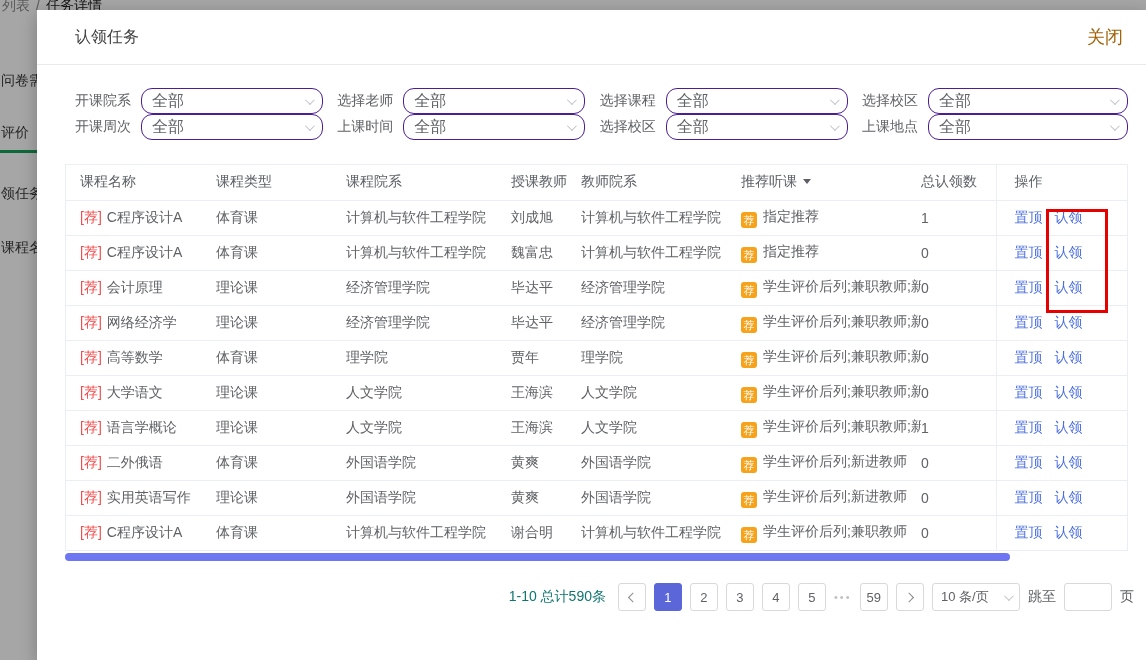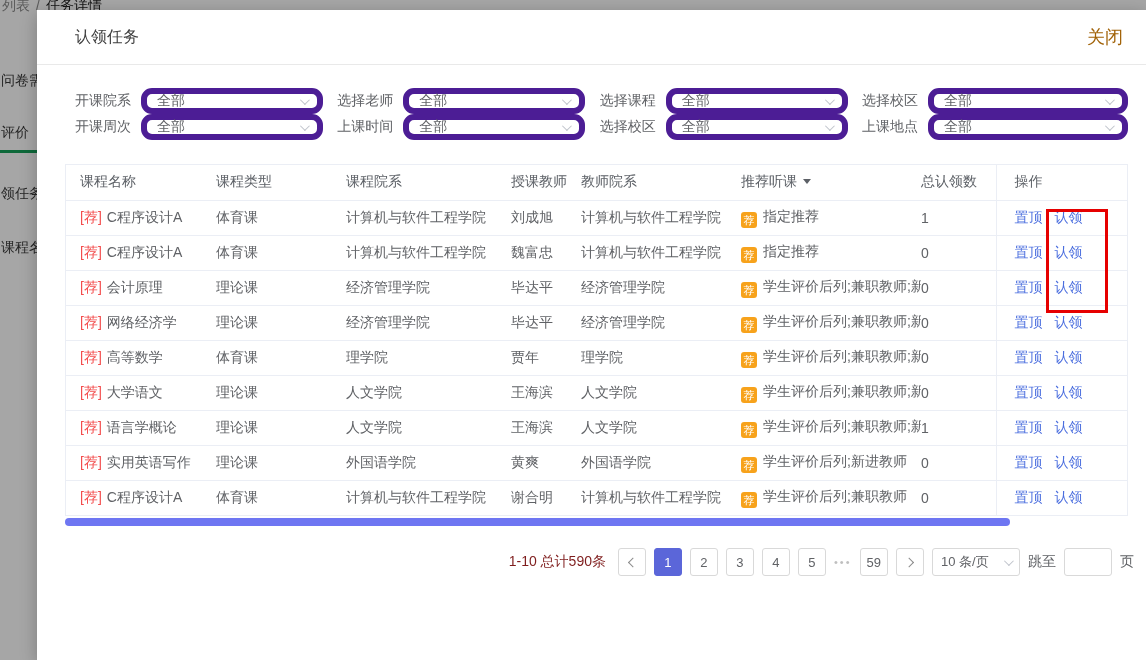--- a/index.html
+++ b/index.html
@@ -30,24 +30,24 @@
                   padding: 0 23px 0 38px; border-bottom: 1px solid #e9e9e9; }
   .modal-title { font-size: 16px; color: #404040; }
   .modal-close { margin-left: auto; font-size: 18px; color: #a16207; cursor: pointer; }
 
   
   .filters { display: grid; grid-template-columns: repeat(4, max-content);
              justify-content: space-between; 
              padding: 23px 18px 16px 38px; }
   .filter-group { display: flex; align-items: center; }
   .filter-label { font-size: 14px; color: #606266; margin-right: 10px; white-space: nowrap; }
-  .filter-select { width: 182px; height: 26px; border: 6px solid #4c1d95;
+  .filter-select { width: 182px; height: 26px; border: 1px solid #4c1d95;
                    border-radius: 11px; background: #fff; display: flex;
                    align-items: center; justify-content: space-between;
-                   padding: 0 10px; font-size: 14px; color: #606266; cursor: pointer; }
+                   padding: 0 10px; font-size: 16px; color: #606266; cursor: pointer; }
   .filter-group:nth-child(4n) .filter-select { width: 200px; }
   .chev-down { width: 7px; height: 7px; border-right: 1px solid #c0c4cc;
                border-bottom: 1px solid #c0c4cc; transform: rotate(45deg) translateY(-2px); }
 
   
   .table-wrap { margin: 8px 18px 0 28px; border: 1px solid #ebeef5; }
   table { width: 100%; border-collapse: collapse; table-layout: fixed; font-size: 14px; }
   th, td { height: 35px; border-bottom: 1px solid #ebeef5; text-align: left;
            font-weight: normal; padding: 0 8px 0 0; white-space: nowrap;
            overflow: hidden; color: #606266; vertical-align: middle; }
@@ -66,21 +66,21 @@
                 border-top: 5px solid #5c6066; vertical-align: 2px; cursor: pointer; }
 
   
   .hscroll { margin: 2px 18px 0 28px; height: 8px; }
   .hscroll-thumb { width: 945px; height: 8px; border-radius: 4px; background: #6e76f2;
                    cursor: pointer; }
 
   
   .pagination { display: flex; align-items: center; justify-content: flex-end;
                 gap: 8px; padding: 22px 12px 0 0; font-size: 13px; color: #606266; }
-  .page-summary { font-size: 14px; color: #7f1d1d; margin-right: 4px; }
+  .page-summary { font-size: 14px; color: #0f766e; margin-right: 4px; }
   .page-btn { min-width: 28px; height: 28px; padding: 0 6px; border: 1px solid #d9d9d9;
               border-radius: 3px; background: #fff; display: flex; align-items: center;
               justify-content: center; font-size: 13px; color: #606266; cursor: pointer; }
   .page-btn.active { background: #5b66d9; border-color: #5b66d9; color: #fff; }
   .page-ellipsis { color: #bfbfbf; font-size: 11px; letter-spacing: 2px; cursor: pointer; }
   .arrow { width: 7px; height: 7px; border-left: 1px solid #8c8c8c;
            border-bottom: 1px solid #8c8c8c; }
   .arrow.left  { transform: rotate(45deg) translate(1px,-1px); }
   .arrow.right { transform: rotate(-135deg) translate(1px,-1px); }
   .size-select { width: 88px; height: 28px; border: 1px solid #d9d9d9; border-radius: 3px;
@@ -282,20 +282,30 @@
             <td><span class="tag-red">[荐]</span><span>语言学概论</span></td>
             <td>理论课</td>
             <td>人文学院</td>
             <td>王海滨</td>
             <td>人文学院</td>
             <td><span class="badge">荐</span><span>学生评价后列;兼职教师;新..</span></td>
             <td>1</td>
             <td class="col-actions"><span class="link">置顶</span><span class="link">认领</span></td>
           </tr>
 
+          <tr>
+            <td><span class="tag-red">[荐]</span><span>二外俄语</span></td>
+            <td>体育课</td>
+            <td>外国语学院</td>
+            <td>黄爽</td>
+            <td>外国语学院</td>
+            <td><span class="badge">荐</span><span>学生评价后列;新进教师</span></td>
+            <td>0</td>
+            <td class="col-actions"><span class="link">置顶</span><span class="link">认领</span></td>
+          </tr>
 
           <tr>
             <td><span class="tag-red">[荐]</span><span>实用英语写作</span></td>
             <td>理论课</td>
             <td>外国语学院</td>
             <td>黄爽</td>
             <td>外国语学院</td>
             <td><span class="badge">荐</span><span>学生评价后列;新进教师</span></td>
             <td>0</td>
             <td class="col-actions"><span class="link">置顶</span><span class="link">认领</span></td>

